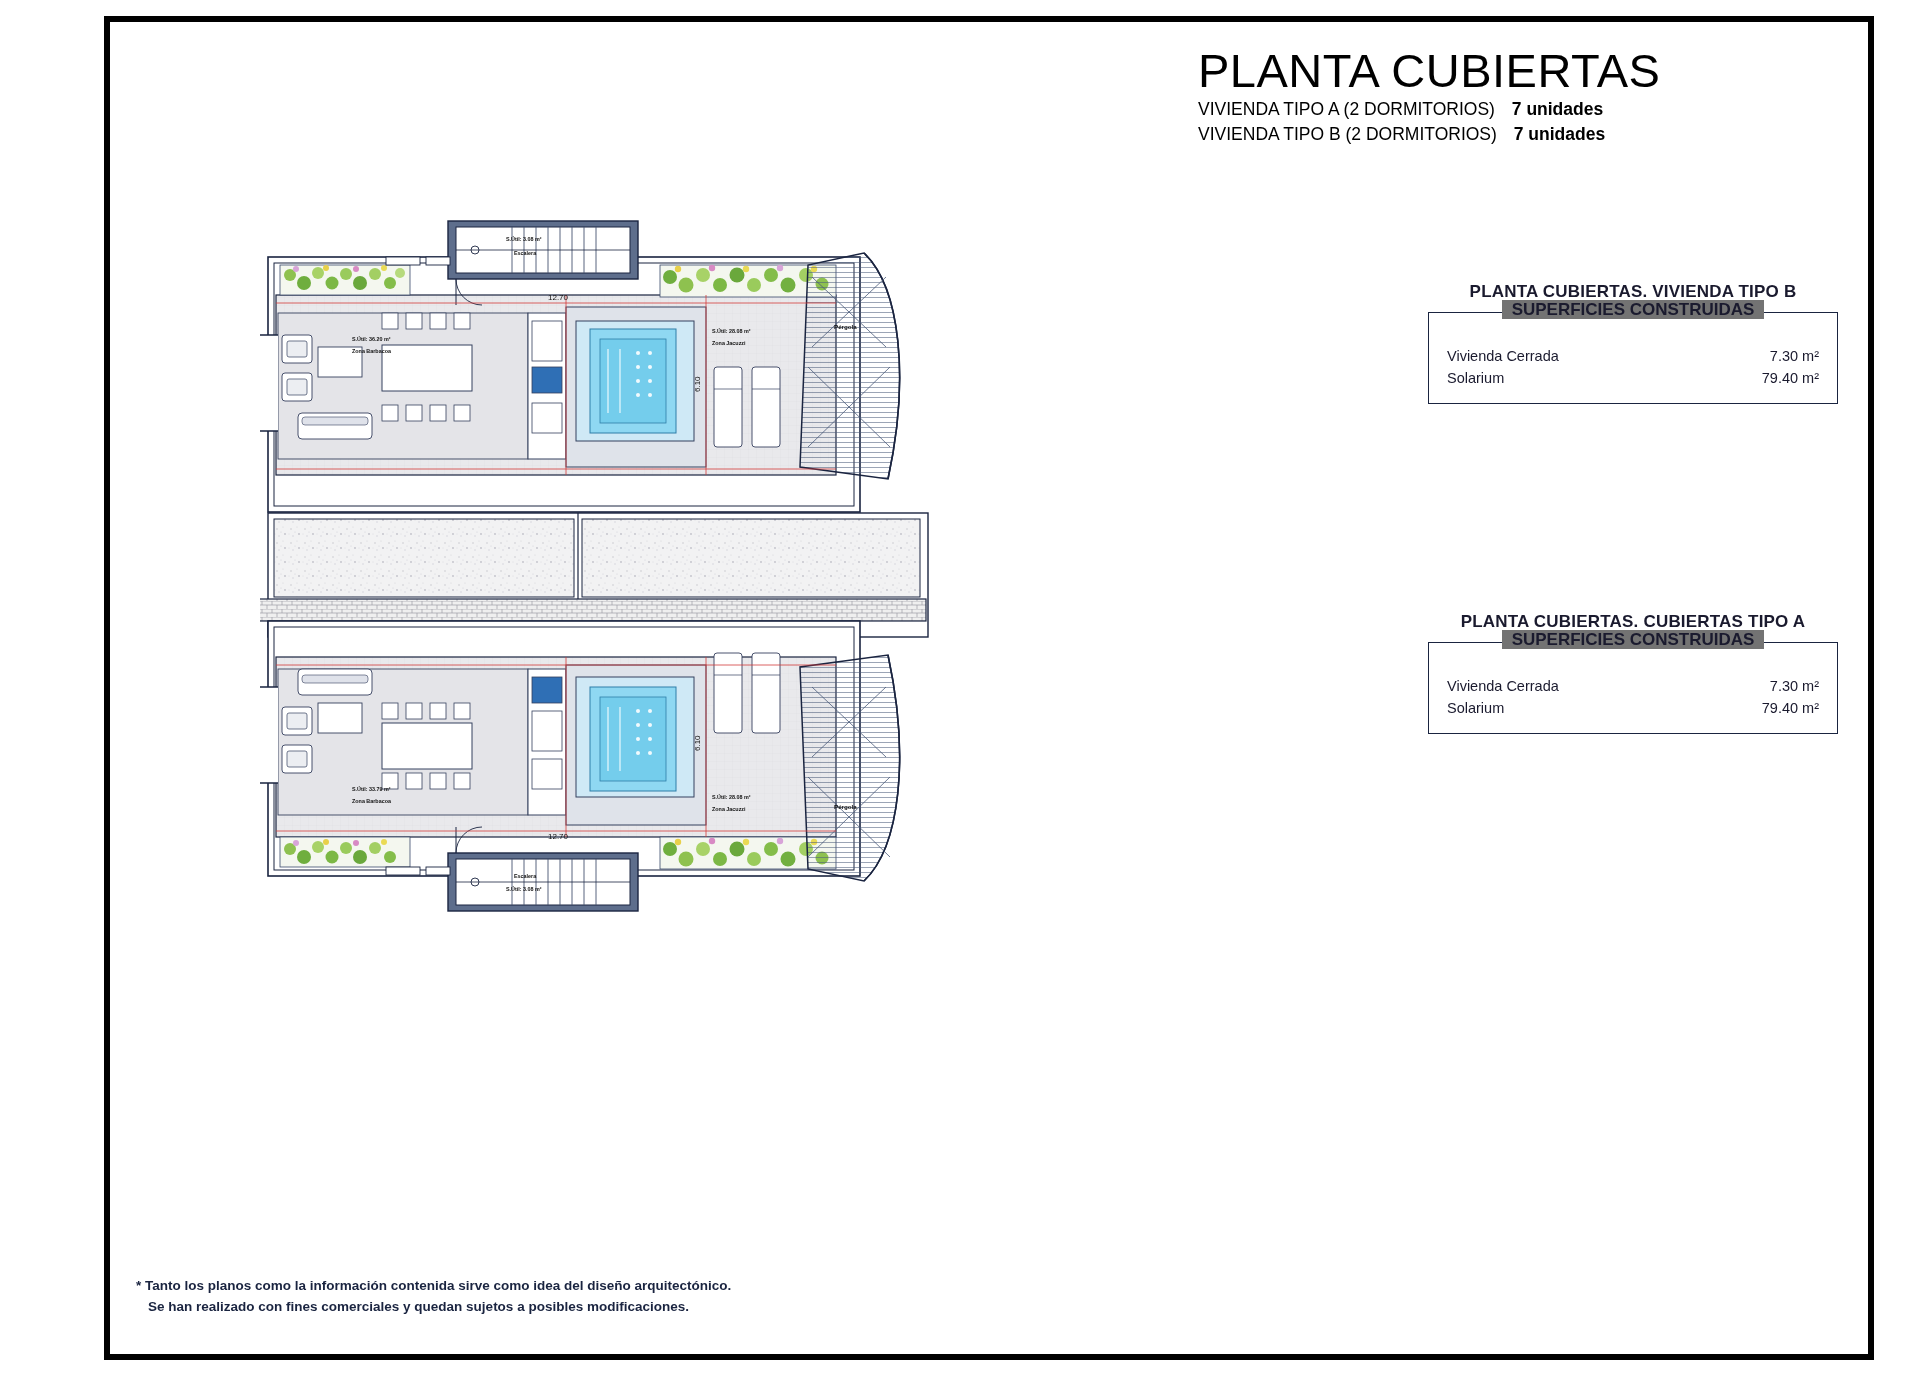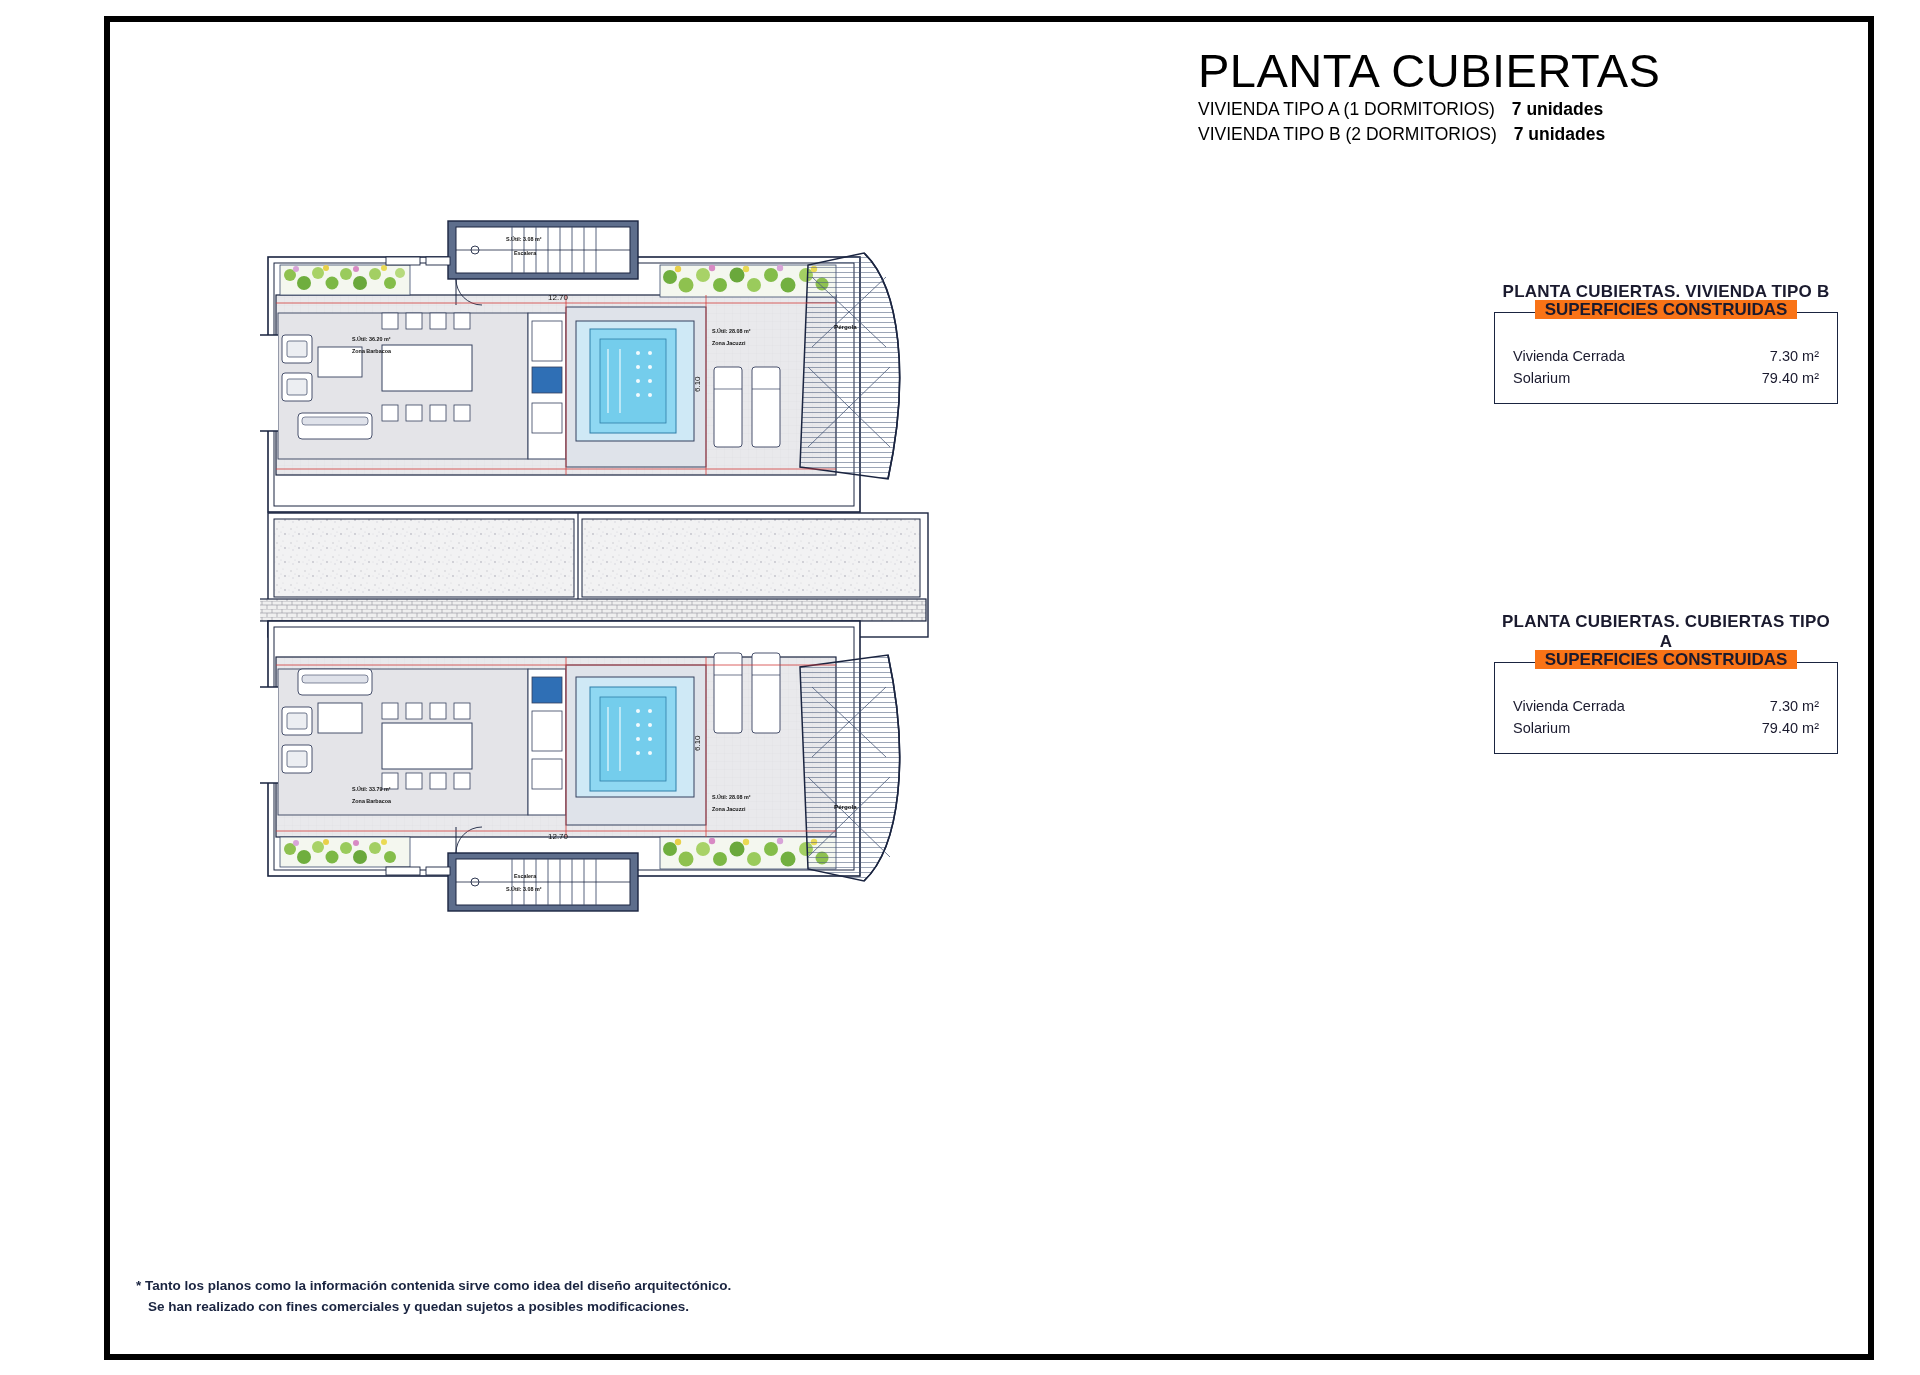--- a/index.html
+++ b/index.html
@@ -44,21 +44,21 @@
     font-size: 17.5px;
     color: #000;
     margin-top: 4px;
     white-space: nowrap;
   }
   .sub-title b { font-weight: bold; margin-left: 12px; }
 
   
   .legend {
     position: absolute;
-    width: 344px;
+    width: 410px;
   }
   .legend-title {
     font-size: 17px;
     font-weight: bold;
     text-align: center;
     color: #1a1a2e;
     letter-spacing: 0.2px;
     margin-bottom: 10px;
   }
   .legend-box {
@@ -71,21 +71,21 @@
     position: absolute;
     top: -13px;
     left: 0;
     width: 100%;
     text-align: center;
     font-size: 17px;
     font-weight: bold;
     color: #1a1a2e;
   }
   .legend-box-header span {
-    background: #f97316;
+    background: #737373;
     padding: 0 10px;
   }
   .legend-rows {
     padding: 32px 18px 0 18px;
   }
   .legend-row {
     display: flex;
     justify-content: space-between;
     font-size: 14.5px;
     color: #1a1a2e;
@@ -133,21 +133,21 @@
   }
 </style>
 </head>
 <body>
 
 <div id="sheet">
 
   <div id="title-block">
     <div id="main-title">PLANTA CUBIERTAS</div>
     <div class="sub-title">
-      <span>VIVIENDA TIPO A (1 DORMITORIOS) </span><b>7 unidades</b>
+      <span>VIVIENDA TIPO A (2 DORMITORIOS) </span><b>7 unidades</b>
     </div>
     <div class="sub-title">
       <span>VIVIENDA TIPO B (2 DORMITORIOS) </span><b>7 unidades</b>
     </div>
   </div>
 
   <div class="legend" style="right:30px; top:260px;">
     <div class="legend-title">PLANTA CUBIERTAS. VIVIENDA TIPO B</div>
     <div class="legend-box">
       <div class="legend-box-header">

